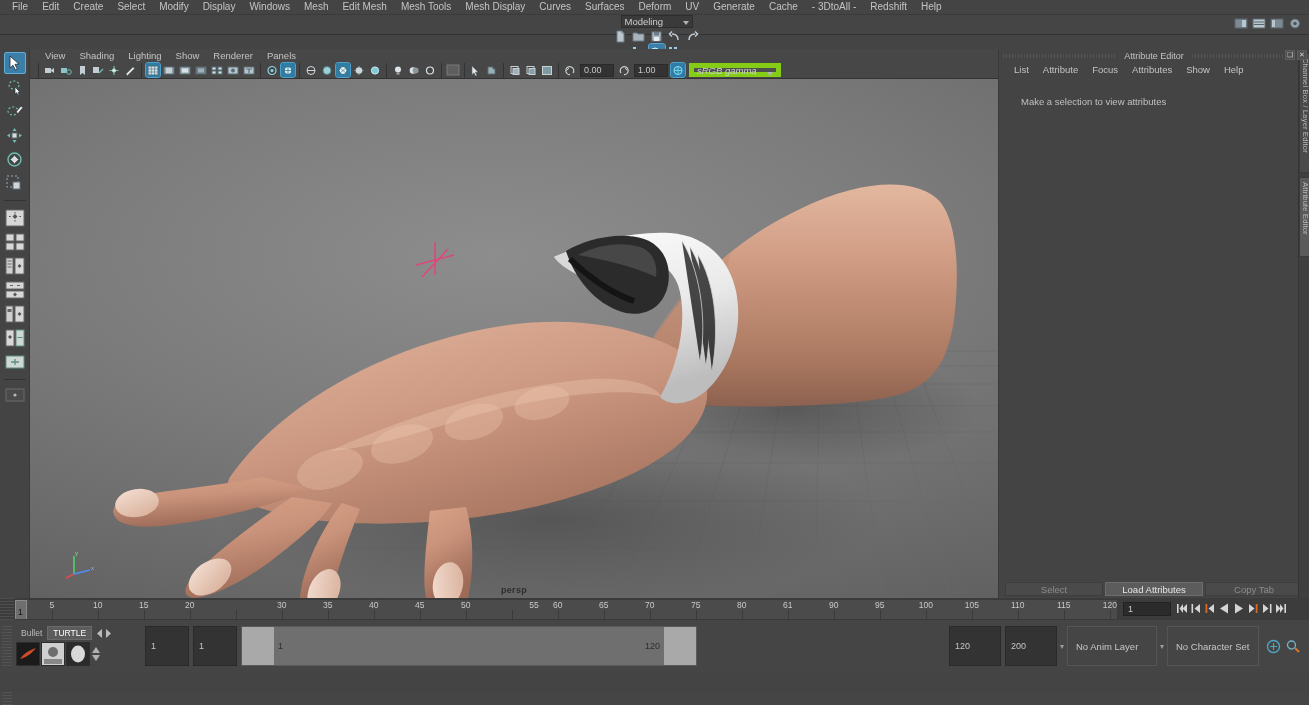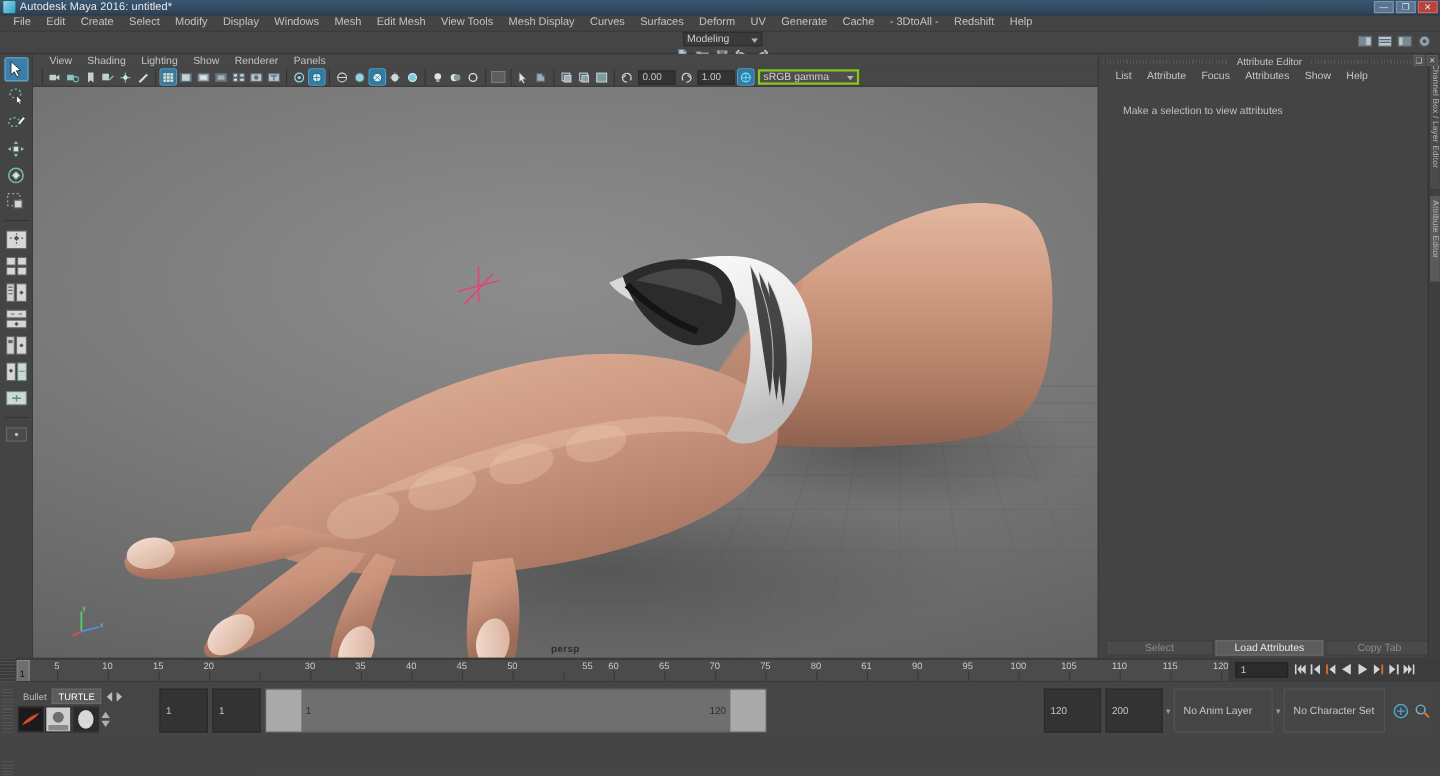--- a/index.html
+++ b/index.html
@@ -68,23 +68,23 @@
     padding-left:8px; }
   .vp-menubar .menu-item { font-size:9.5px; padding:0 7px; height:13px; line-height:13px; }
   .vp-toolbar { height:17px; background:#474747; display:flex; align-items:center;
     padding-left:5px; gap:0px; border-bottom:1px solid #333; }
   .vti { width:14px; height:14px; margin:0 1px; display:inline-flex;
     align-items:center; justify-content:center; border-radius:2px; }
   .vti.on { background:#2f7da6; outline:1px solid #4fa0c8; }
   .numbox { width:34px; height:13px; background:#333; border:1px solid #2a2a2a;
     color:#c9c9c9; font-size:9px; display:flex; align-items:center;
     padding-left:3px; margin:0 2px; }
-  .gammabox { width:92px; height:14px; background:#4e4e4e; border:2px solid #84cc16;
+  .gammabox { width:92px; height:14px; background:#4e4e4e; border:5px solid #84cc16;
     display:flex; align-items:center; padding:0 3px; font-size:9.5px;
-    color:#d0d0d0; position:relative; margin-left:3px; }
+    color:#d0d0d0; position:relative; margin-left:3px;font-style:italic; }
   .gammabox .caret { position:absolute; right:3px; top:4px;
     border-left:3.5px solid transparent; border-right:3.5px solid transparent;
     border-top:4px solid #b4b4b4; }
 
   
   .viewport { position:relative; flex:1; overflow:hidden;
     background:radial-gradient(ellipse 120% 95% at 48% 34%, #8d8d8d 0%, #7b7b7b 38%, #6d6d6d 62%, #5e5e5e 86%, #555555 100%); }
   .persp-label { position:absolute; left:0; right:0; bottom:3px; text-align:center;
     font-size:9px; color:#2e2e2e; font-weight:bold; letter-spacing:.3px; }
   .axis-gizmo { position:absolute; left:34px; bottom:18px; width:32px; height:32px; }
@@ -170,41 +170,32 @@
     background:#454545; }
   .st-grip { width:10px; height:13px; margin-left:2px;
     background:repeating-linear-gradient(0deg,#535353 0 1px,#454545 1px 3px); }
   svg { display:block; }
 </style>
 </head>
 <body>
 
 <div class="app">
 
-  <div class="titlebar">
-    <div class="tb-icon"></div>
-    <div class="tb-title">Autodesk Maya 2016: untitled*</div>
-    <div class="tb-btns">
-      <div class="tb-btn">—</div>
-      <div class="tb-btn">❐</div>
-      <div class="tb-btn close">✕</div>
-    </div>
-  </div>
 
   <div class="menubar">
     <div class="menu-item">File</div>
     <div class="menu-item">Edit</div>
     <div class="menu-item">Create</div>
     <div class="menu-item">Select</div>
     <div class="menu-item">Modify</div>
     <div class="menu-item">Display</div>
     <div class="menu-item">Windows</div>
     <div class="menu-item">Mesh</div>
     <div class="menu-item">Edit Mesh</div>
-    <div class="menu-item">View Tools</div>
+    <div class="menu-item">Mesh Tools</div>
     <div class="menu-item">Mesh Display</div>
     <div class="menu-item">Curves</div>
     <div class="menu-item">Surfaces</div>
     <div class="menu-item">Deform</div>
     <div class="menu-item">UV</div>
     <div class="menu-item">Generate</div>
     <div class="menu-item">Cache</div>
     <div class="menu-item">- 3DtoAll -</div>
     <div class="menu-item">Redshift</div>
     <div class="menu-item">Help</div>

